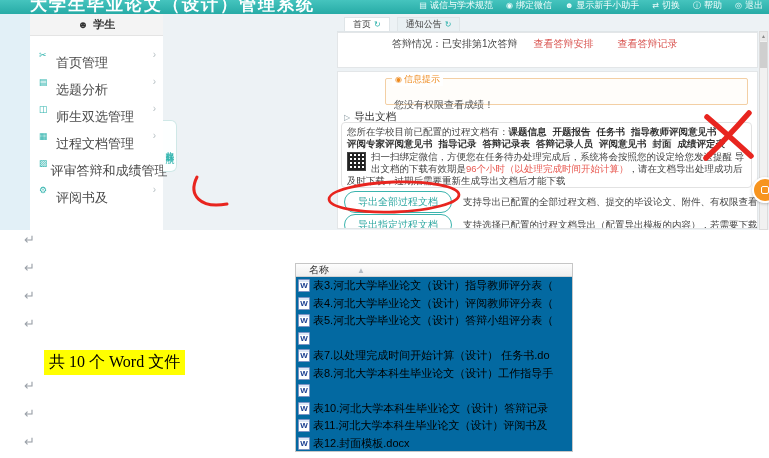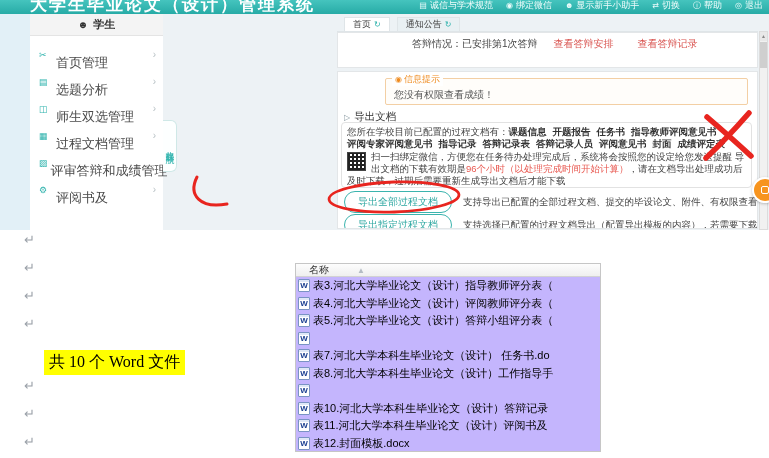--- a/index.html
+++ b/index.html
@@ -44,34 +44,34 @@
     border-bottom:1px solid #dfe5e8; display:flex; align-items:flex-end; }
   .tab { height:14px; display:flex; align-items:center; gap:3px; padding:0 8px;
     font-size:9px; color:#444; background:#e9f0f3; border:1px solid #dfe5e8;
     border-bottom:none; margin-left:7px; cursor:pointer; }
   .tab.active { background:#fff; }
   .tab .tab-ref { color:#2fb3ad; font-size:8px; }
 
   
   .panel1 { position:absolute; left:337px; top:18px; width:421px; height:36px;
     background:#fff; border:1px solid #e3e6e8; }
-  .p1-row { display:flex; align-items:center; gap:16px; padding:4px 0 0 74px;
+  .p1-row { display:flex; align-items:center; gap:16px; padding:4px 0 0 54px;
     font-size:10px; white-space:nowrap; }
   .p1-status { color:#444; }
   .p1-link { color:#d9534f; cursor:pointer; }
 
   
   .panel2 { position:absolute; left:337px; top:57px; width:421px; height:158px;
     background:#fff; border:1px solid #e3e6e8; overflow:hidden; }
   .notice-box { position:absolute; left:47px; right:9px; top:6px; height:27px;
     border:1px solid #f3cfa4; border-radius:2px; background:#fffdfa; }
   .notice-title { position:absolute; left:6px; top:-6px; background:#fff; padding:0 3px;
     color:#ef8b1f; font-size:9px; display:flex; gap:2px; align-items:center; }
   .notice-title .nt-ic { font-size:8px; }
-  .notice-msg { position:absolute; left:8px; top:9px; font-size:10px; color:#555; }
+  .notice-msg { position:absolute; left:8px; top:19px; font-size:10px; color:#555; }
   .section-title { position:absolute; left:6px; top:38px; display:flex; gap:4px;
     align-items:center; font-size:10.5px; color:#333; }
   .st-tri { color:#8a9aa2; font-size:8px; }
   .subbox { position:absolute; left:3px; right:5px; top:50px; height:66px;
     border:1px solid #e2e2e2; border-radius:4px; padding:3px 5px; overflow:hidden;
     font-size:9.5px; line-height:12px; color:#444; }
   .doc-name { font-weight:bold; color:#333; margin-right:6px; white-space:nowrap; }
   .qr-row { margin-top:1px; }
   .qr { float:left; width:19px; height:19px; margin:1px 5px 1px 0; background:
       repeating-linear-gradient(0deg,#222 0 2px,rgba(255,255,255,0) 2px 4px),
@@ -95,22 +95,22 @@
     background:#f7941e; border:2px solid #fff; box-shadow:0 1px 3px rgba(0,0,0,.25);
     cursor:pointer; }
   .fab-inner { position:absolute; left:7px; top:7px; width:8px; height:8px;
     border:1.5px solid #fff; border-radius:2px; }
 
   
   .pmark { position:absolute; font-size:13px; color:#9aa0a8; }
   .hl { position:absolute; left:44px; top:350px; background:#ffff00; color:#000;
     font-family:"Liberation Serif", serif; font-size:16px; padding:2px 5px; white-space:nowrap; }
 
-  .filelist { position:absolute; left:295px; top:263px; width:306px; height:189px;
-    background:#c4b5fd; border:1px solid #c6c6c6; overflow:hidden; }
+  .filelist { position:absolute; left:295px; top:263px; width:278px; height:189px;
+    background:#0369a1; border:1px solid #c6c6c6; overflow:hidden; }
   .fl-header { height:13px; background:linear-gradient(180deg,#fdfdfd,#efefef);
     border-bottom:1px solid #d2d2d2; display:flex; align-items:center; gap:28px;
     padding-left:13px; font-size:10px; color:#333; cursor:pointer; }
   .fl-header .sort { color:#b4bcc4; font-size:8px; }
   .fl-row { height:17.5px; display:flex; align-items:center; padding-left:2px;
     white-space:nowrap; cursor:pointer; }
   .wicon { width:12px; height:13px; border:1px solid #7a93c4; border-radius:1px; background:#fff;
     color:#1b3f91; font-size:8px; font-weight:bold; text-align:center; line-height:12px;
     margin-right:3px; flex:0 0 12px; box-shadow:inset 0 2px 0 #dfe8f7; }
   .fl-label { font-size:11px; color:#000; overflow:hidden; }
@@ -318,21 +318,21 @@
           <span class="wicon">W</span>
           <span class="fl-label">表5.河北大学毕业论文（设计）答辩小组评分表（</span>
         </div>
 
         <div class="fl-row">
           <span class="wicon">W</span>
         </div>
 
         <div class="fl-row">
           <span class="wicon">W</span>
-          <span class="fl-label">表7.河北大学本科生毕业论文（设计） 任务书.do</span>
+          <span class="fl-label">表7.以处理完成时间开始计算（设计） 任务书.do</span>
         </div>
 
         <div class="fl-row">
           <span class="wicon">W</span>
           <span class="fl-label">表8.河北大学本科生毕业论文（设计）工作指导手</span>
         </div>
 
         <div class="fl-row">
           <span class="wicon">W</span>
         </div>

